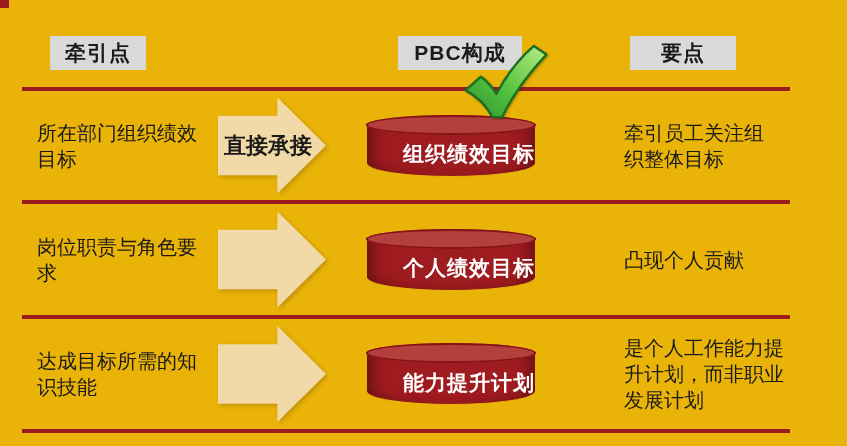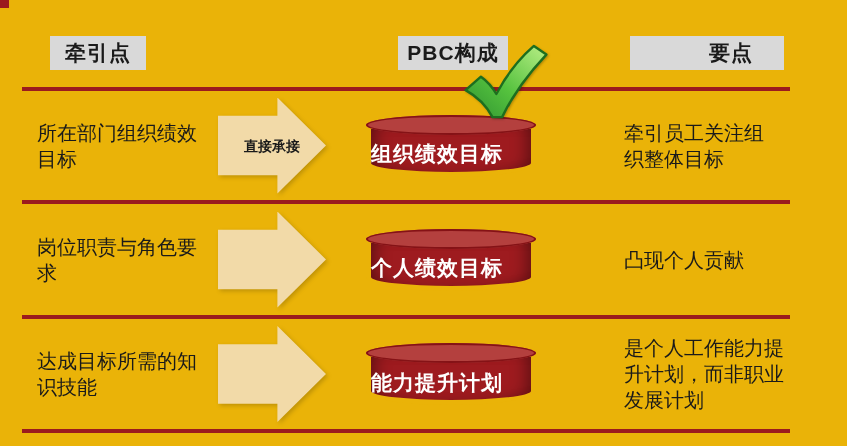--- a/index.html
+++ b/index.html
@@ -7,22 +7,22 @@
     position:relative;width:847px;height:446px;background:#eab308;overflow:hidden;
     font-family:"Liberation Sans","DejaVu Sans",sans-serif;color:var(--text,#1a1a1a);
   }
   .corner-square{position:absolute;left:0;top:0;width:9px;height:8px;background:var(--line,#9B1B1E);}
   .header-box{
     position:absolute;top:36px;height:34px;background:var(--header_bg,#D9D9D9);
     display:flex;align-items:center;justify-content:center;
     font-size:21px;font-weight:600;letter-spacing:1px;
   }
   .h-driver{left:50px;width:96px;}
-  .h-pbc{left:398px;width:110px;}
-  .h-points{left:630px;width:106px;padding-left:48px;}
+  .h-pbc{left:398px;width:124px;}
+  .h-points{left:630px;width:106px;}
   .rule{position:absolute;left:22px;width:768px;height:4px;background:var(--line,#9B1B1E);}
   .rule-1{top:87px;}
   .rule-2{top:200px;}
   .rule-3{top:315px;}
   .rule-4{top:429px;}
   .row{position:absolute;left:0;width:678px;}
   .row-1{top:91px;height:109px;}
   .row-2{top:204px;height:111px;text-decoration:underline;}
   .row-3{top:319px;height:110px;}
   .cell{
@@ -32,30 +32,30 @@
   .driver{left:37px;width:178px;}
   .point{left:624px;width:200px;}
   .arrow{position:absolute;left:218px;top:50%;transform:translateY(-50%);
     width:108px;height:96px;filter:drop-shadow(2px 2px 2px rgba(0,0,0,0.18));}
   .arrow-shape{
     position:absolute;inset:0;background:var(--arrow,#F2DAA8);
     clip-path:polygon(0 19%,55% 19%,55% 0,100% 50%,55% 100%,55% 81%,0 81%);
   }
   .arrow-label{
     position:absolute;left:6px;top:50%;transform:translateY(-50%);width:96px;
-    font-size:14px;font-weight:bold;line-height:24px;text-align:center;white-space:pre-line;
+    font-size:22px;font-weight:bold;line-height:24px;text-align:left;white-space:pre-line;
   }
   .cylinder{position:absolute;left:366px;top:50%;transform:translateY(-50%);width:170px;height:62px;}
   .cyl-body{
     position:absolute;left:0;right:0;top:9px;bottom:0;
     background:var(--cylinder_body,#9E1B1F);
-    border:5px solid #eab308;
+    border:1px solid #eab308;
     border-radius:0 0 85px 85px / 0 0 14px 14px;
     box-shadow:inset 14px 0 16px -10px rgba(0,0,0,.4), inset -14px 0 16px -10px rgba(0,0,0,.4);
-    display:flex;align-items:center;justify-content:flex-start;
+    display:flex;align-items:center;justify-content:flex-end;
   }
   .cyl-top{
     position:absolute;left:0;right:0;top:0;height:20px;
     background:var(--cylinder_top,#B4403E);
     border-radius:50%;
     box-shadow:inset 0 0 0 2px #851216;
     z-index:2;
   }
   .cyl-label{
     position:relative;z-index:3;color:#ffffff;font-weight:bold;font-size:21px;

